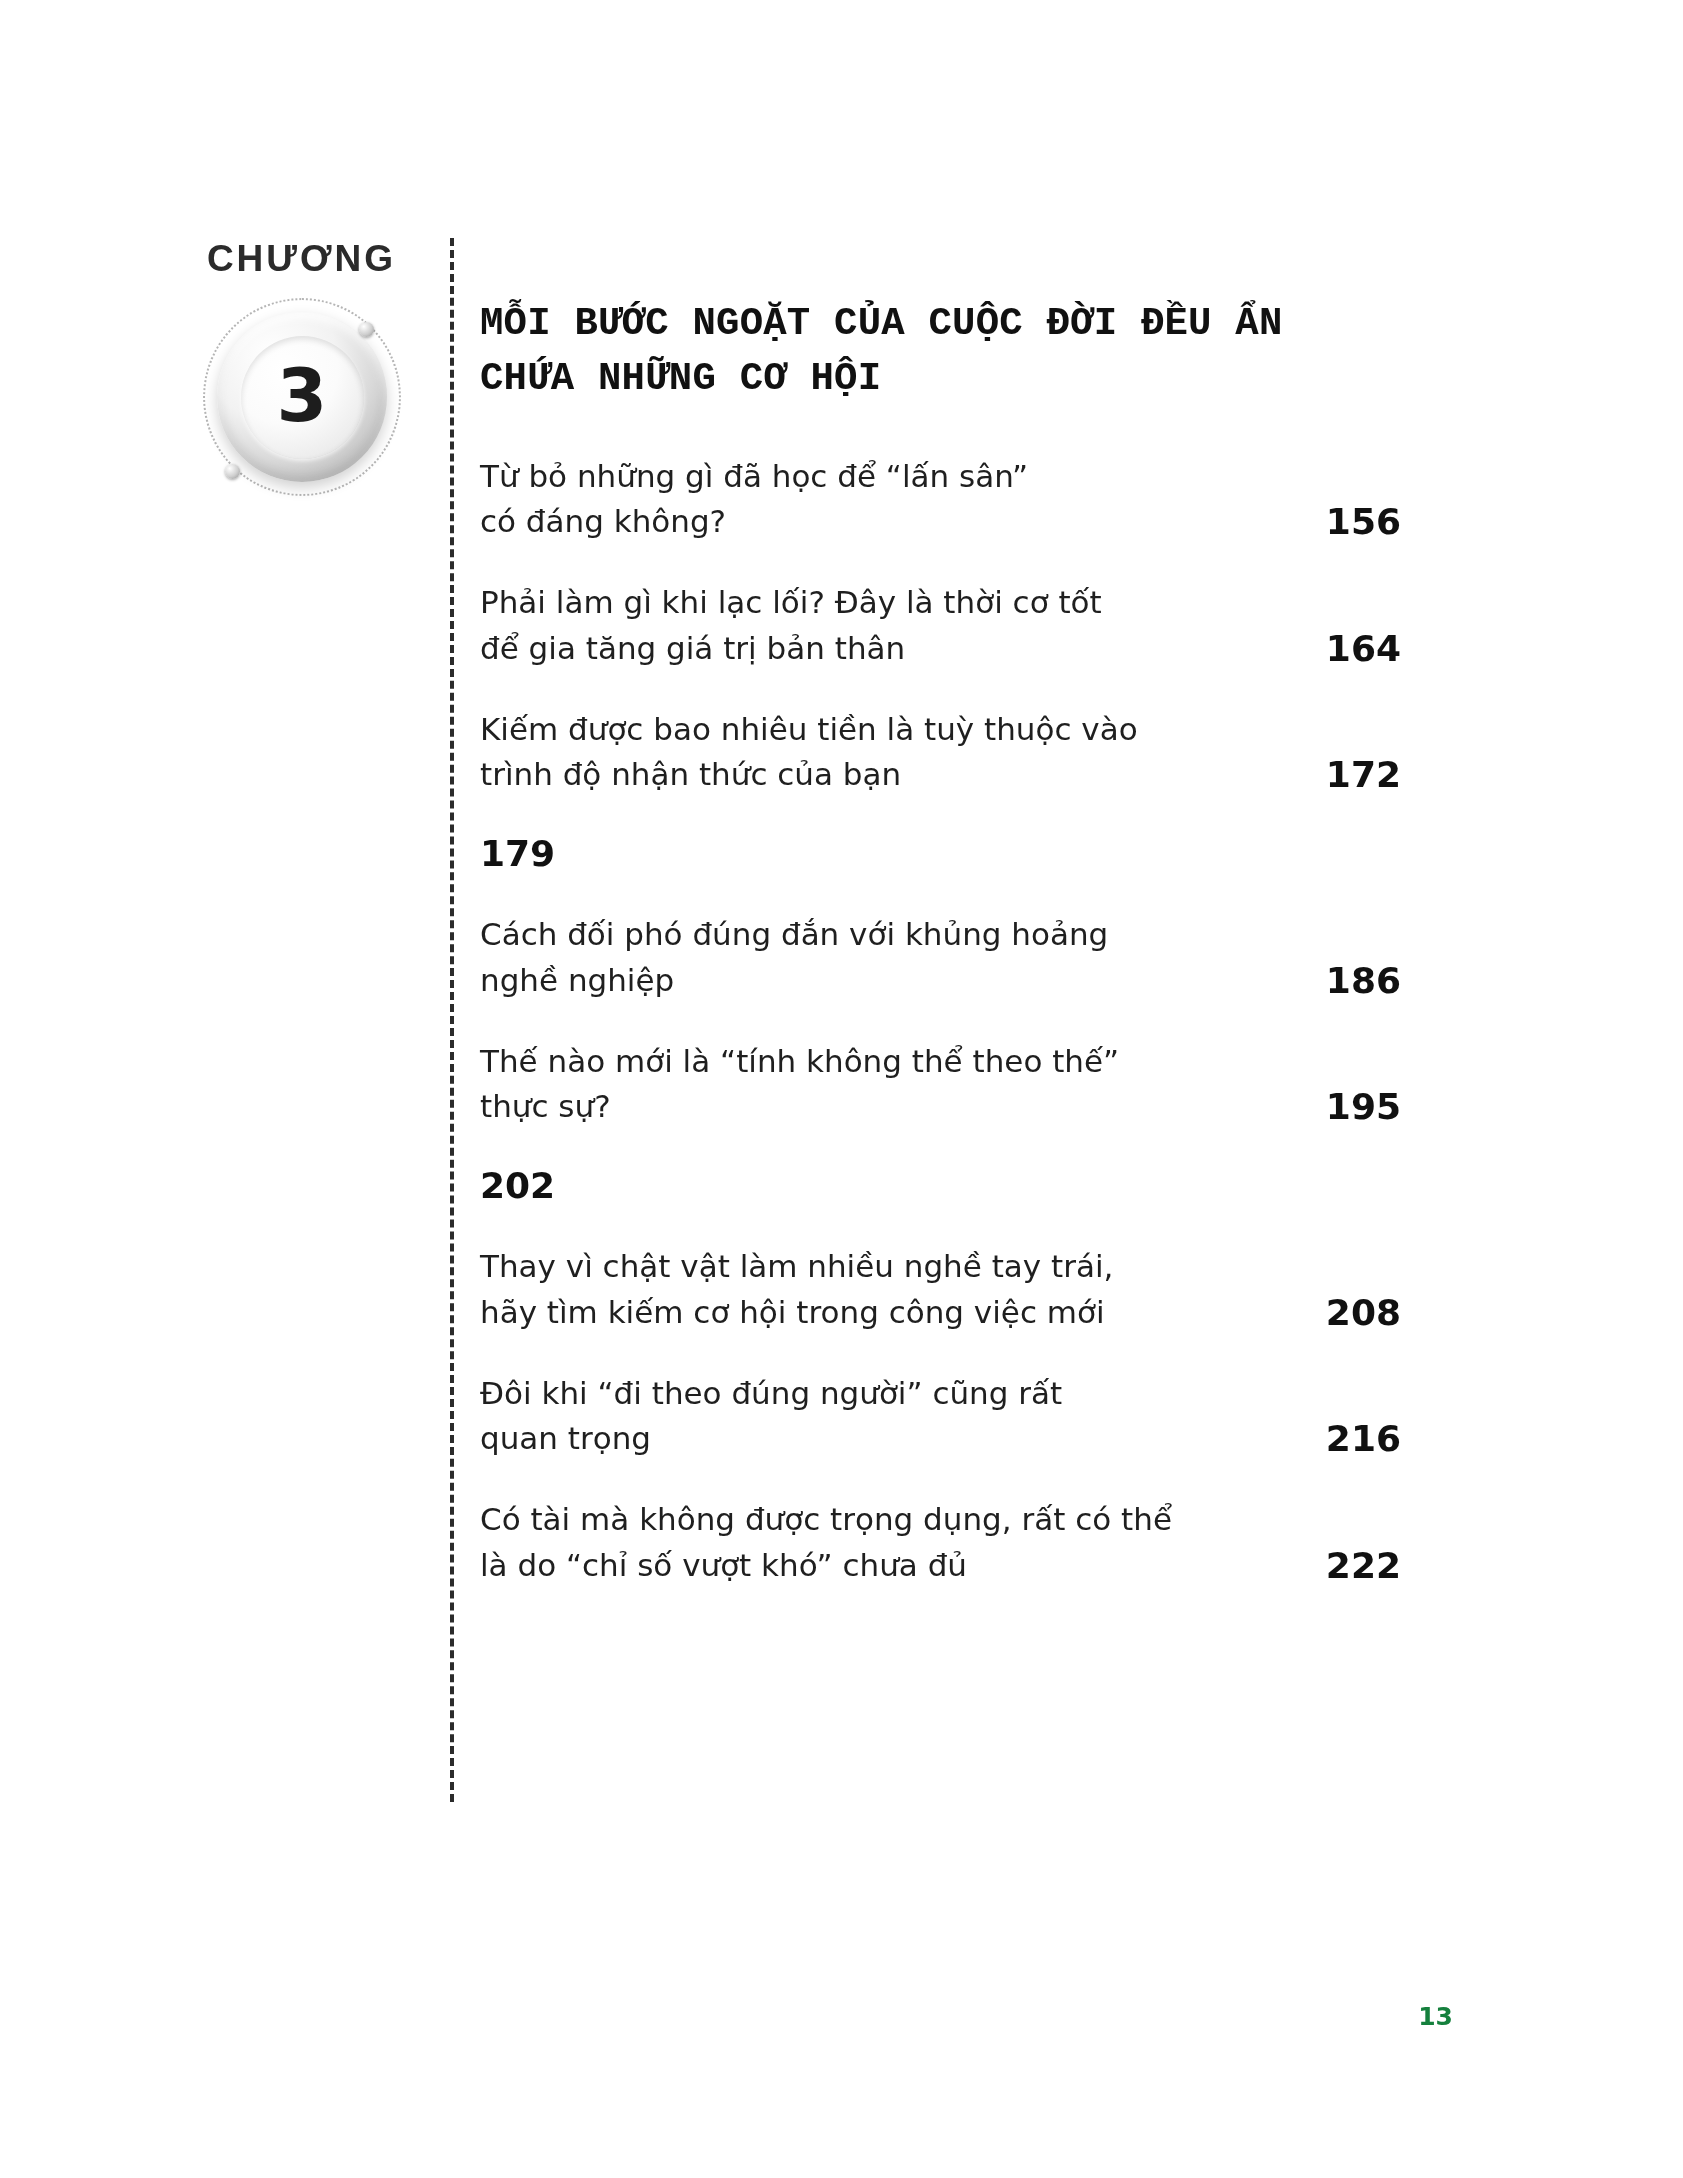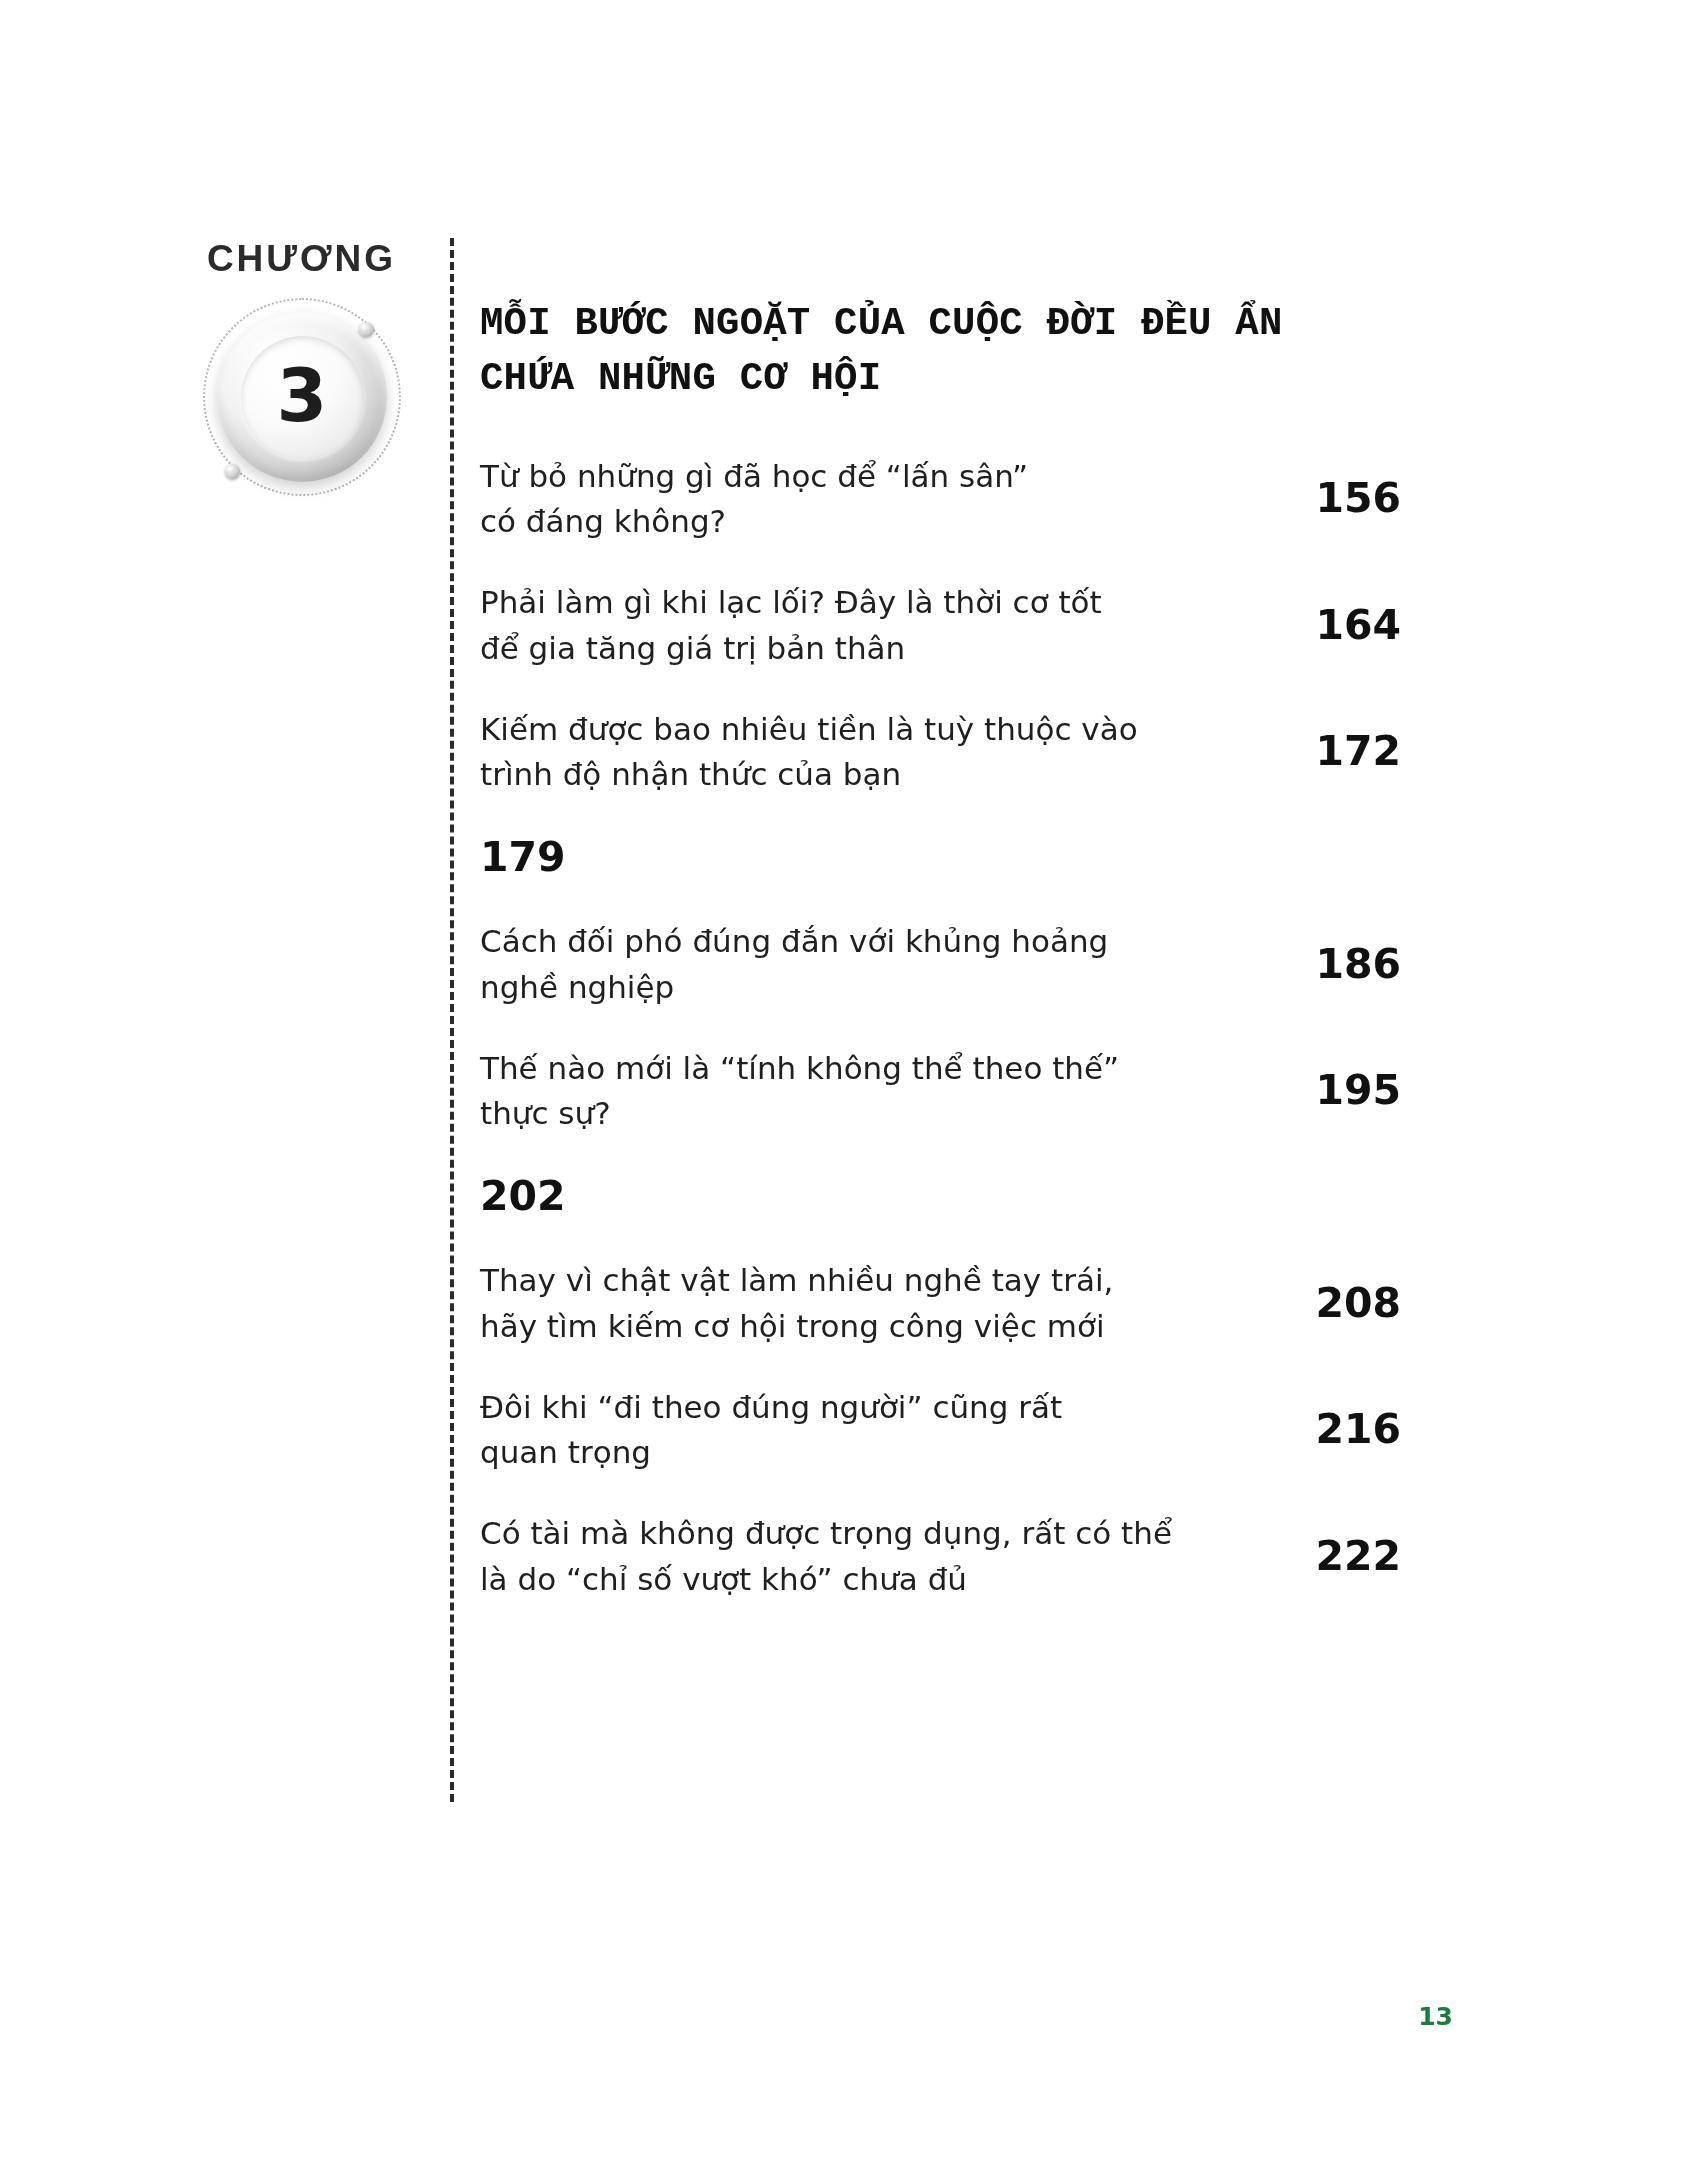--- a/index.html
+++ b/index.html
@@ -116,38 +116,38 @@
     color: #111111;
     margin: 0 0 46px 0;
     max-width: 851px;
   }
 
   .toc-list {
     display: block;
   }
   .toc-row {
     display: flex;
-    align-items: center;
+    align-items: flex-end;
     justify-content: space-between;
     margin-bottom: 36px;
   }
   .toc-row:last-child { margin-bottom: 0; }
   .toc-label {
     font-family: "DejaVu Sans", sans-serif;
     font-weight: 400;
     font-size: 31px;
     line-height: 1.46;
     color: #1f1f1f;
     max-width: 792px;
     white-space: pre-line;
   }
   .toc-page {
     font-family: "DejaVu Sans", sans-serif;
     font-weight: 700;
-    font-size: 41px;
+    font-size: 36px;
     color: #111111;
     min-width: 74px;
     text-align: right;
     padding-bottom: 2px;
     flex: 0 0 auto;
   }
 
   
   .folio {
     position: absolute;

